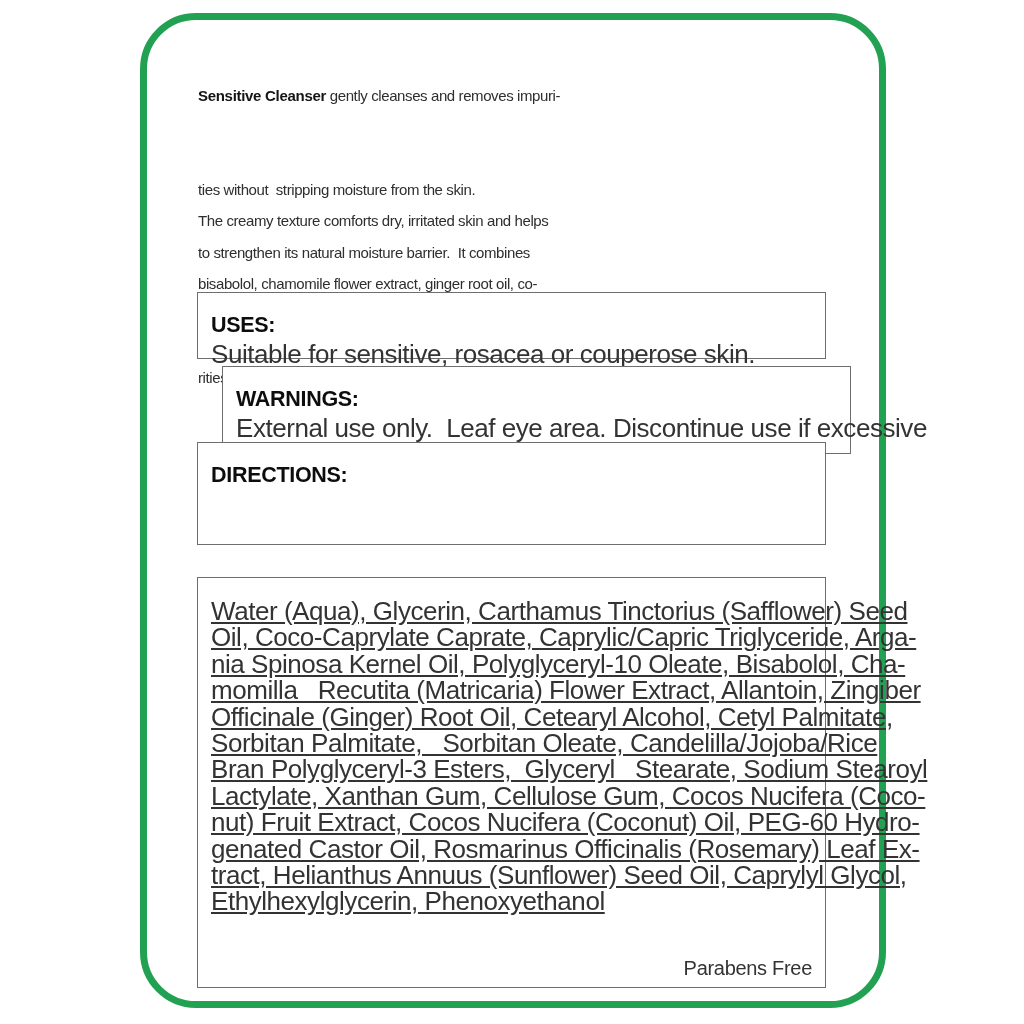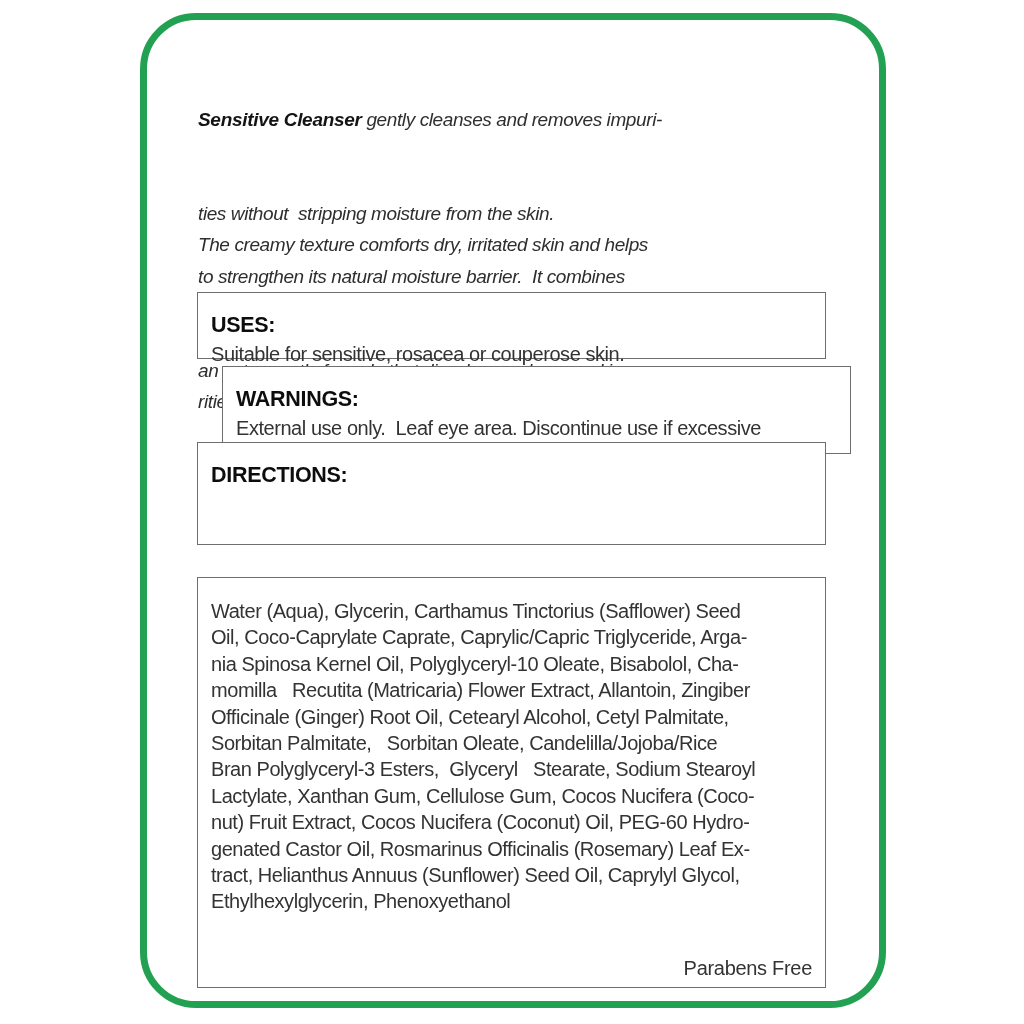--- a/index.html
+++ b/index.html
@@ -21,28 +21,27 @@
   .frame {
     position: absolute;
     left: 140px; top: 13px;
     width: 746px; height: 995px;
     border: 7px solid var(--accent);
     border-radius: 56px;
     background: #ffffff;
   }
   .intro {
     position: absolute;
-    left: 198px; top: 41px;
+    left: 198px; top: 17px;
     width: 648px;
-    font-size: 19px;
+    font-size: 15px;
     line-height: 31.4px;
     letter-spacing: -0.4px;
     color: #2e2e2e;
     white-space: pre;
-    font-style: italic;
   }
   .intro .line1 { white-space: pre; }
   .product-name {
     font-weight: 700;
     color: #141414;
     letter-spacing: -0.3px;
   }
   .pre { white-space: pre; }
   .box {
     position: absolute;
@@ -57,27 +56,27 @@
   #directions-box  { top: 442px; height: 103px; }
   #ingredients-box { top: 577px; height: 411px; }
   .box h3 {
     font-size: 21.5px;
     font-weight: 700;
     color: #0d0d0d;
     letter-spacing: -0.3px;
     margin-bottom: 3px;
   }
   .box .body {
-    font-size: 20px;
+    font-size: 26px;
     line-height: 26.8px;
     letter-spacing: -0.45px;
     color: #333333;
     white-space: pre;
   }
-  #ingredients-box .body { line-height: 26.4px; }
+  #ingredients-box .body { line-height: 26.4px; text-decoration: underline; }
   .footnote {
     position: absolute;
     right: 13px; bottom: 7px;
     font-size: 20px;
     letter-spacing: -0.3px;
     color: #333333;
   }
 </style>
 </head>
 <body>

